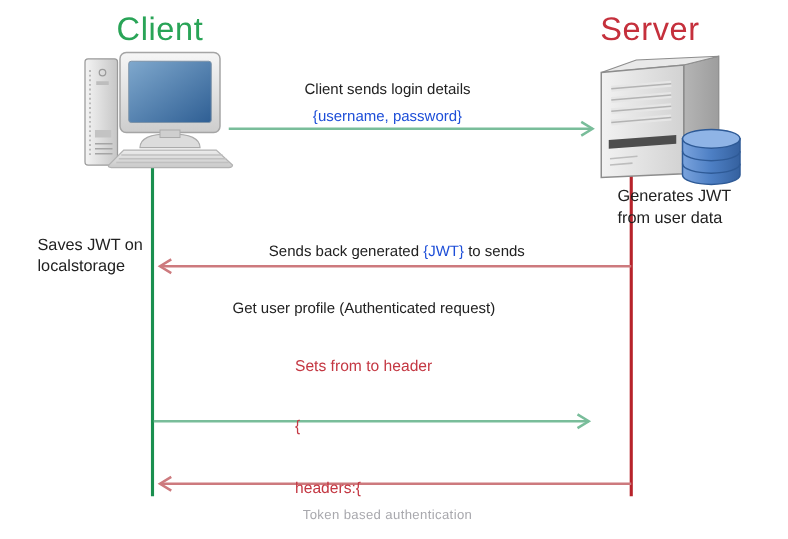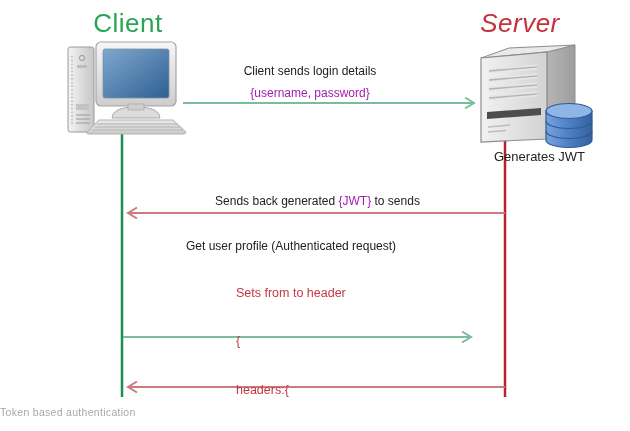--- a/index.html
+++ b/index.html
@@ -6,24 +6,24 @@
   #stage{
     position:relative;width:630px;height:431px;background:#ffffff;overflow:hidden;
     font-family:"Liberation Sans","DejaVu Sans",sans-serif;color:#212121;
   }
   .abs{position:absolute;}
   .title{font-size:26px;font-weight:500;letter-spacing:.5px;text-align:center;}
   .title.client{color:#29a457;}
   .title.server{color:#c5303c;}
   .lbl{font-size:12px;line-height:16px;white-space:pre;}
   .lbl.center{text-align:center;}
-  .red{color:#a21caf;}
+  .red{color:#1d4ed8;}
   .note{font-size:13px;line-height:17px;}
   .code{font-size:12.5px;line-height:16.3px;color:#c43843;white-space:pre;}
-  .caption{font-size:10.5px;color:#a8a8ad;letter-spacing:.3px;}
+  .caption{font-size:10.5px;color:#a8a8ad;text-align:center;letter-spacing:.3px;}
   svg{display:block;}
 </style>
 </head>
 <body>
 
 <div id="stage">
 
   <svg class="abs" style="left:0;top:0" width="630" height="431" viewBox="0 0 630 431">
     <defs>
       <linearGradient id="towerGrad" x1="0" y1="0" x2="1" y2="0">
@@ -121,29 +121,34 @@
       <g>
         <path d="M546 111 v29 a23 7.5 0 0 0 46 0 v-29 z" fill="url(#dbGrad)" stroke="#2e5a96" stroke-width="1.2"></path>
         <path d="M546 121 a23 7.5 0 0 0 46 0" fill="none" stroke="#2e5a96" stroke-width="1.2"></path>
         <path d="M546 131 a23 7.5 0 0 0 46 0" fill="none" stroke="#2e5a96" stroke-width="1.2"></path>
         <ellipse cx="569" cy="111" rx="23" ry="7.5" fill="#8fb4e6" stroke="#2e5a96" stroke-width="1.2"></ellipse>
       </g>
     </g>
   </svg>
 
   <div class="abs title client" style="left:60px;top:8px;width:136px;text-align:center;">Client</div>
-  <div class="abs title server" style="left:455px;top:8px;width:130px;font-style:italic;">Server</div>
+  <div class="abs title server" style="left:455px;top:8px;width:130px;">Server</div>
 
   <div class="abs lbl center" style="left:185px;top:63px;width:250px;">Client sends login details</div>
   <div class="abs lbl center red" style="left:185px;top:85px;width:250px;">{username, password}</div>
 
   <div class="abs note" style="left:494px;top:148px;width:110px;">
     <div>Generates JWT</div>
+    <div>from user data</div>
   </div>
 
+  <div class="abs note" style="left:30px;top:187px;width:100px;">
+    <div>Saves JWT on</div>
+    <div>localstorage</div>
+  </div>
 
   <div class="abs lbl center" style="left:130px;top:193px;width:375px;"><span>Sends back generated </span><span class="red">{JWT}</span><span> to sends</span></div>
 
   <div class="abs lbl" style="left:186px;top:238px;">Get user profile (Authenticated request)</div>
 
   <div class="abs code" style="left:236px;top:252px;">
     <div>Sets from to header</div>
     <div>{</div>
     <div>headers:{</div>
     

